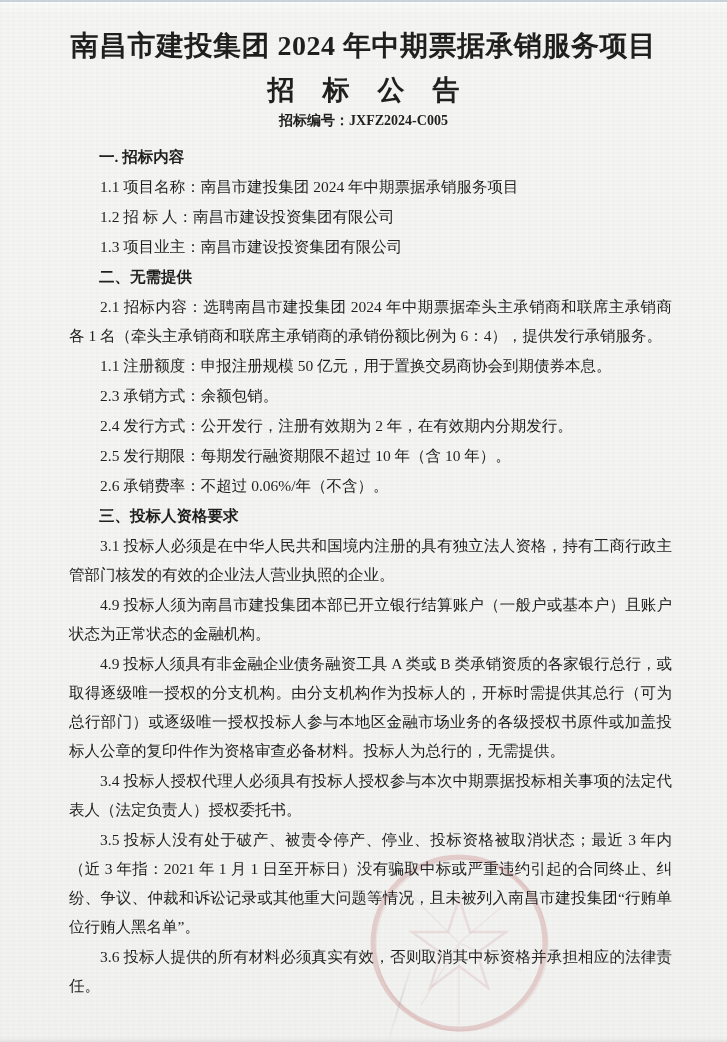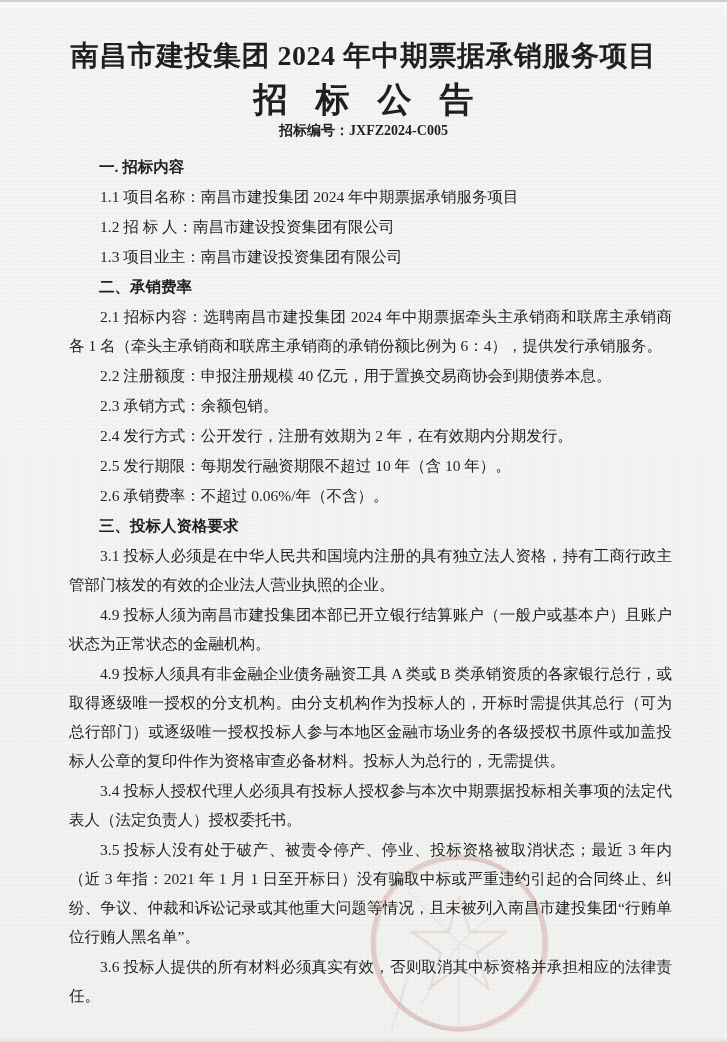--- a/index.html
+++ b/index.html
@@ -22,27 +22,27 @@
   .bottom-edge {
     position: absolute; bottom: 0; left: 0; right: 0; height: 5px;
     background: linear-gradient(180deg, rgba(0,0,0,0), rgba(0,0,0,0.06));
   }
   .paper-noise {
     position: absolute; inset: 0; pointer-events: none;
     background:
       repeating-linear-gradient(0deg, rgba(0,0,0,0.012) 0 2px, rgba(255,255,255,0.012) 2px 4px),
       repeating-linear-gradient(90deg, rgba(0,0,0,0.008) 0 3px, rgba(255,255,255,0.008) 3px 6px);
   }
-  .header { position: relative; z-index: 2; padding-top: 38px; text-align: center; }
+  .header { position: relative; z-index: 2; padding-top: 28px; text-align: center; }
   .doc-title {
     font-size: 28px; line-height: 36px; font-weight: 700;
     letter-spacing: 0.5px; margin: 0 40px;
   }
   .doc-subtitle {
-    margin-top: 8px; font-size: 34px; line-height: 36px; font-weight: 700;
+    margin-top: 8px; font-size: 27px; line-height: 36px; font-weight: 700;
   }
   .doc-subtitle span { letter-spacing: 28px; padding-left: 28px; }
   .doc-ref { margin-top: 3px; font-size: 14px; font-weight: 700; line-height: 20px; }
   .content {
     position: relative; z-index: 2;
     margin: 11px 54px 0 68px;
     font-size: 15.5px; line-height: 29px;
     text-align: justify;
   }
   .para { margin: 1px; text-indent: 2em; }
@@ -80,23 +80,23 @@
       <span>招标公告</span>
     </div>
     <div class="doc-ref">招标编号：JXFZ2024-C005</div>
   </div>
 
   <div class="content">
     <p class="heading">一. 招标内容</p>
     <p class="para">1.1 项目名称：南昌市建投集团 2024 年中期票据承销服务项目</p>
     <p class="para">1.2 招  标  人：南昌市建设投资集团有限公司</p>
     <p class="para">1.3 项目业主：南昌市建设投资集团有限公司</p>
-    <p class="heading">二、承销费率</p>
+    <p class="heading">二、无需提供</p>
     <p class="para">2.1 招标内容：选聘南昌市建投集团 2024 年中期票据牵头主承销商和联席主承销商各 1 名（牵头主承销商和联席主承销商的承销份额比例为 6：4），提供发行承销服务。</p>
-    <p class="para">2.2 注册额度：申报注册规模 40 亿元，用于置换交易商协会到期债券本息。</p>
+    <p class="para">1.1 注册额度：申报注册规模 50 亿元，用于置换交易商协会到期债券本息。</p>
     <p class="para">2.3 承销方式：余额包销。</p>
     <p class="para">2.4 发行方式：公开发行，注册有效期为 2 年，在有效期内分期发行。</p>
     <p class="para">2.5 发行期限：每期发行融资期限不超过 10 年（含 10 年）。</p>
     <p class="para">2.6 承销费率：不超过 0.06%/年（不含）。</p>
     <p class="heading">三、投标人资格要求</p>
     <p class="para">3.1 投标人必须是在中华人民共和国境内注册的具有独立法人资格，持有工商行政主管部门核发的有效的企业法人营业执照的企业。</p>
     <p class="para">4.9 投标人须为南昌市建投集团本部已开立银行结算账户（一般户或基本户）且账户状态为正常状态的金融机构。</p>
     <p class="para">4.9 投标人须具有非金融企业债务融资工具 A 类或 B 类承销资质的各家银行总行，或取得逐级唯一授权的分支机构。由分支机构作为投标人的，开标时需提供其总行（可为总行部门）或逐级唯一授权投标人参与本地区金融市场业务的各级授权书原件或加盖投标人公章的复印件作为资格审查必备材料。投标人为总行的，无需提供。</p>
     <p class="para">3.4 投标人授权代理人必须具有投标人授权参与本次中期票据投标相关事项的法定代表人（法定负责人）授权委托书。</p>
     <p class="para">3.5 投标人没有处于破产、被责令停产、停业、投标资格被取消状态；最近 3 年内（近 3 年指：2021 年 1 月 1 日至开标日）没有骗取中标或严重违约引起的合同终止、纠纷、争议、仲裁和诉讼记录或其他重大问题等情况，且未被列入南昌市建投集团“行贿单位行贿人黑名单”。</p>

